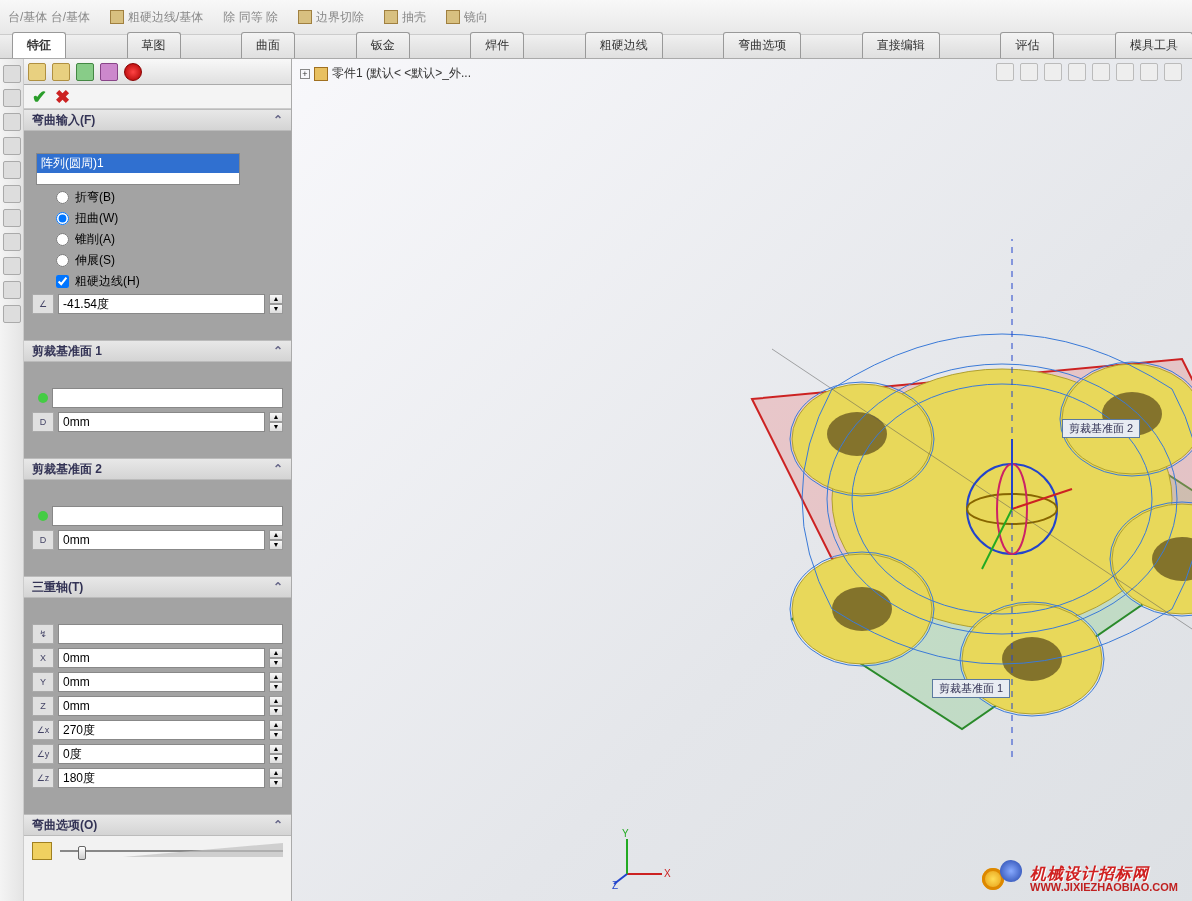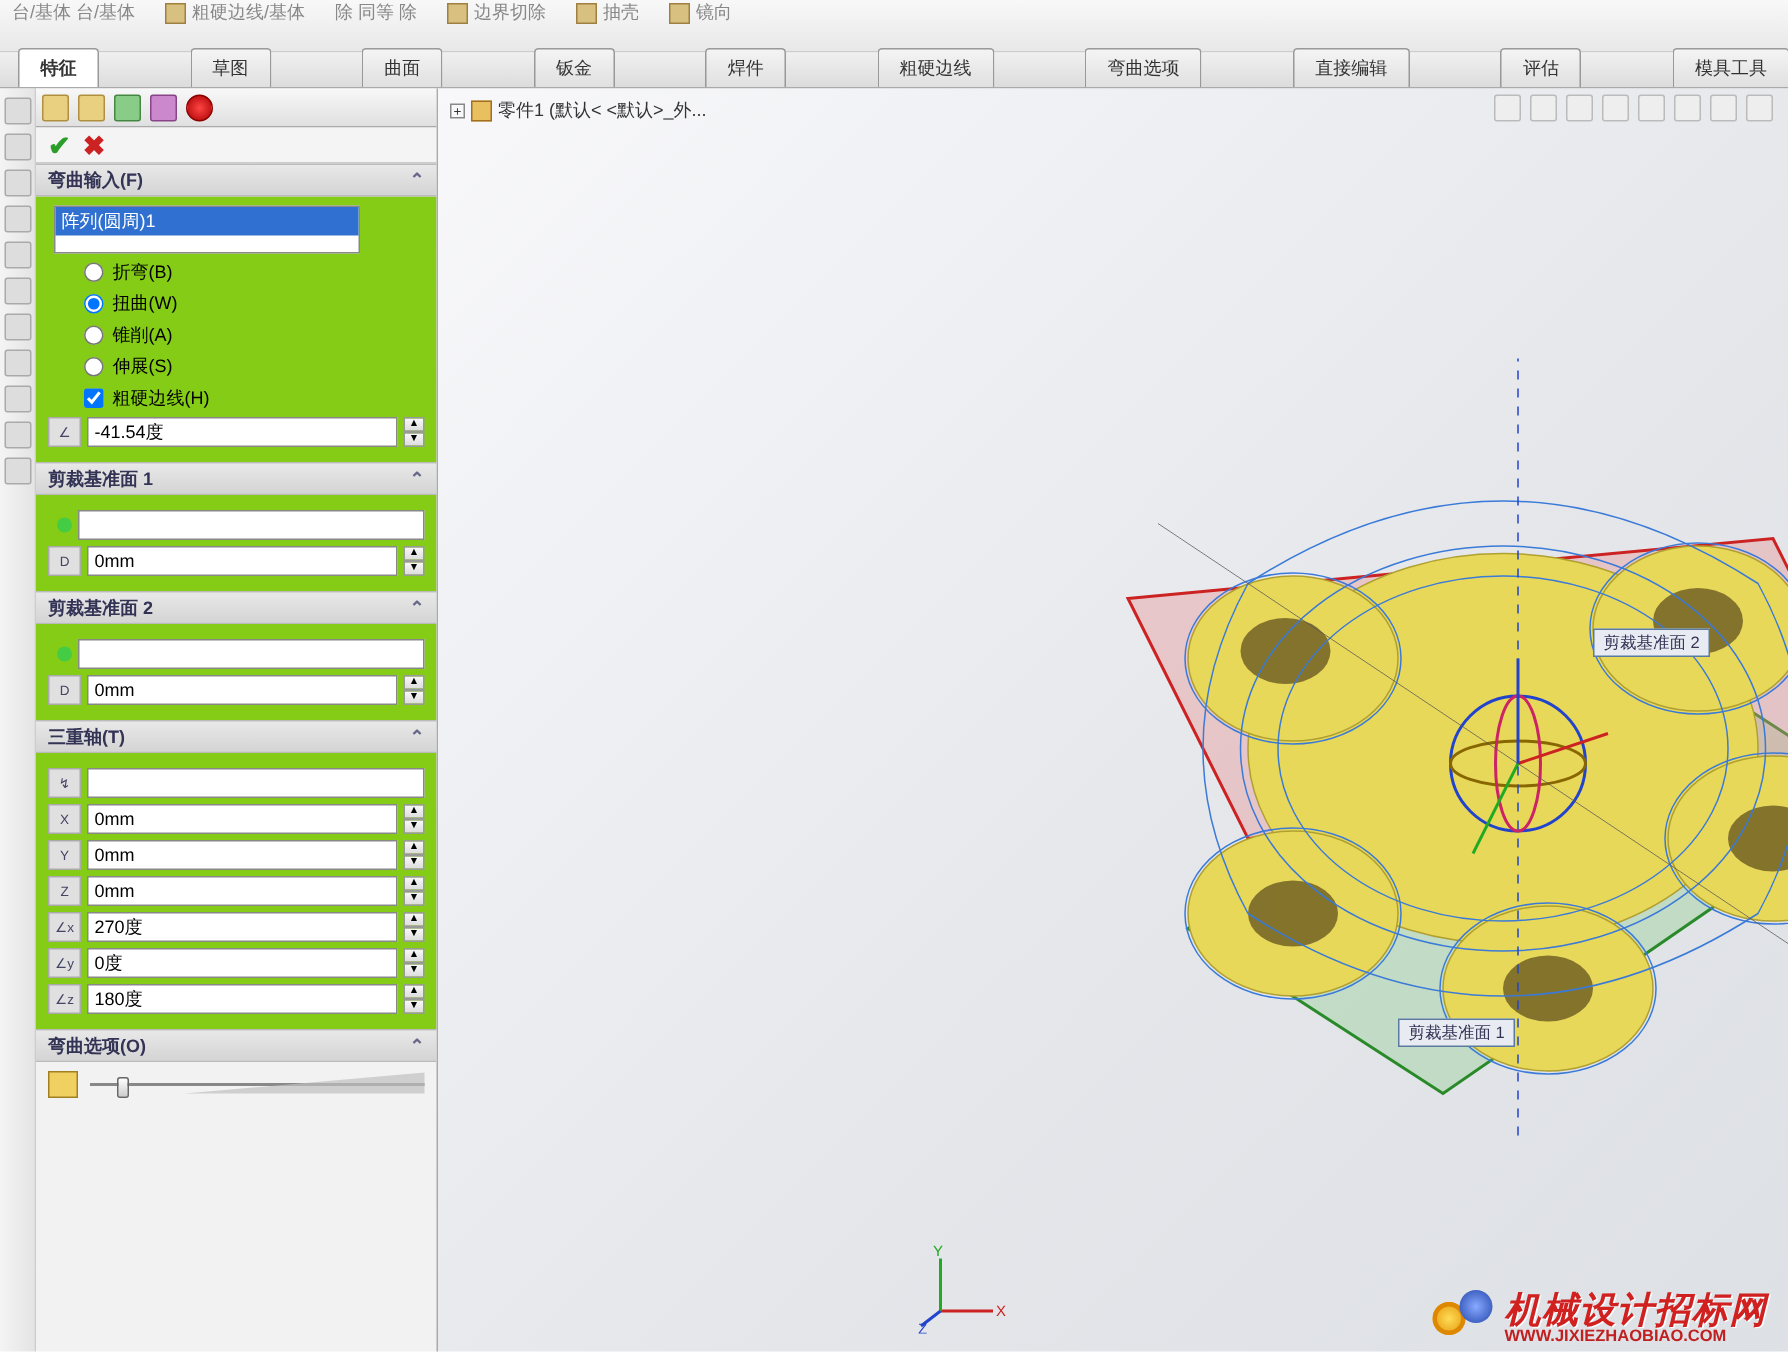--- a/index.html
+++ b/index.html
@@ -1,18 +1,18 @@
 <!DOCTYPE html>
 <html><head>
 <meta charset="utf-8">
 <style>
 * { box-sizing: border-box; margin: 0; padding: 0; font-family: "Microsoft YaHei", Arial, sans-serif; }
 body { width: 1192px; height: 901px; background: #fff; overflow: hidden; font-size: 12px; position: relative; }
 
-.top-toolbar { height: 24px; background: linear-gradient(#f8f8f8,#e8e8e8); border-bottom: 1px solid #ccc; display: flex; align-items: flex-end; padding: 17px 8px; gap: 20px; color: #888; }
+.top-toolbar { height: 24px; background: linear-gradient(#f8f8f8,#e8e8e8); border-bottom: 1px solid #ccc; display: flex; align-items: center; padding: 17px 8px; gap: 20px; color: #888; }
 .top-toolbar .item { display: flex; align-items: center; gap: 4px; }
 .top-toolbar .ico { width: 14px; height: 14px; background: #d8c080; border: 1px solid #a08040; }
 
 .tabs { height: 24px; background: linear-gradient(#f0f0f0,#dcdcdc); border-bottom: 1px solid #aaa; display: flex; align-items: flex-end; padding-left: 12px; justify-content: space-between; }
 .tab { padding: 4px 14px; border: 1px solid #999; border-bottom: none; background: linear-gradient(#f4f4f4,#e0e0e0); color: #333; margin-right: -1px; font-size: 12px; border-radius: 3px 3px 0 0; cursor: pointer; }
 .tab.active { background: #fff; font-weight: bold; }
 
 .main { display: flex; height: calc(100% - 48px); }
 
 .left-icons { width: 24px; background: linear-gradient(90deg,#f4f4f4,#e4e4e4); border-right: 1px solid #ccc; display: flex; flex-direction: column; align-items: center; padding-top: 6px; gap: 6px; }
@@ -29,21 +29,21 @@
 .title-bar .tico { width: 16px; height: 16px; background: #f0d060; border: 1px solid #a08020; margin-right: 6px; }
 .title-bar .help { position: absolute; right: 6px; cursor: pointer; }
 
 .okx { height: 24px; display: flex; align-items: center; padding: 0 8px; gap: 8px; background: #f4f4f4; border-bottom: 1px solid #ccc; }
 .okx .ok { color: #2a9d2a; font-size: 18px; font-weight: bold; cursor: pointer; }
 .okx .no { color: #cc2222; font-size: 18px; font-weight: bold; cursor: pointer; }
 
 .section-head { height: 22px; background: linear-gradient(#e8e8e8,#d4d4d4); border-top: 1px solid #bbb; border-bottom: 1px solid #bbb; display: flex; align-items: center; padding: 0 8px; font-weight: bold; color: #335; position: relative; }
 .section-head .chev { position: absolute; right: 8px; color: #668; cursor: pointer; }
 
-.section-body { padding: 6px 8px; background: #84cc16; }
+.section-body { padding: 22px 8px; background: #a3a3a3; }
 .list-box { margin-left: 24px; width: 204px; height: 32px; background: #fff; border: 1px solid #888; position: relative; }
 .list-box .sel { background: #3070d0; color: #fff; padding: 1px 4px; }
 .radio-row, .check-row { display: flex; gap: 6px; margin: 4px 0 4px 24px; }
 .radio-row input, .check-row input { cursor: pointer; }
 .input-row { display: flex; align-items: center; gap: 4px; margin: 4px 0; }
 .input-row .iico { width: 22px; height: 20px; background: #e0e0e0; border: 1px solid #aaa; display:flex; align-items:center; justify-content:center; font-size:9px; color:#446; }
 .input-row input[type=text] { flex: 1; height: 20px; border: 1px solid #888; background: #fff; padding: 0 4px; font-size: 12px; }
 .spin { width: 14px; display: flex; flex-direction: column; }
 .spin div { height: 10px; background: linear-gradient(#f8f8f8,#ddd); border: 1px solid #999; font-size: 7px; text-align: center; line-height: 7px; cursor: pointer; }
 .marker { width: 10px; height: 10px; border-radius: 50%; margin-left: 6px; }
@@ -66,21 +66,21 @@
 .model svg { width:100%; height:100%; }
 
 .plane-label { position:absolute; background:#e8ecf2; border:1px solid #5a7aa0; padding:1px 6px; font-size:11px; color:#335; }
 .triad { position:absolute; left:320px; bottom:20px; }
 
 .watermark { position:absolute; right:14px; bottom:14px; display:flex; align-items:center; gap:6px; }
 .watermark .gears { width:42px; height:38px; position:relative; }
 .watermark .gears::before { content:""; position:absolute; width:22px; height:22px; background:radial-gradient(#ffdd55,#dd8800); border-radius:50%; left:0; top:8px; box-shadow: 0 0 0 3px #dd8800 inset; }
 .watermark .gears::after { content:""; position:absolute; width:22px; height:22px; background:radial-gradient(#88aaff,#2244aa); border-radius:50%; left:18px; top:0; }
 .watermark .wtxt { display:flex; flex-direction:column; line-height:1; }
-.watermark .t1 { color:#d02020; font-size:24px; font-weight:900; letter-spacing:1px; font-style:italic; text-shadow:1px 1px 0 #fff; }
+.watermark .t1 { color:#d02020; font-size:16px; font-weight:900; letter-spacing:1px; font-style:italic; text-shadow:1px 1px 0 #fff; }
 .watermark .t2 { color:#c02020; font-size:11px; font-weight:bold; }
 </style>
 </head>
 <body>
 
 <div class="top-toolbar">
   <span class="item">
       <span>台/基体  台/基体</span>
     </span>
   <span class="item">

